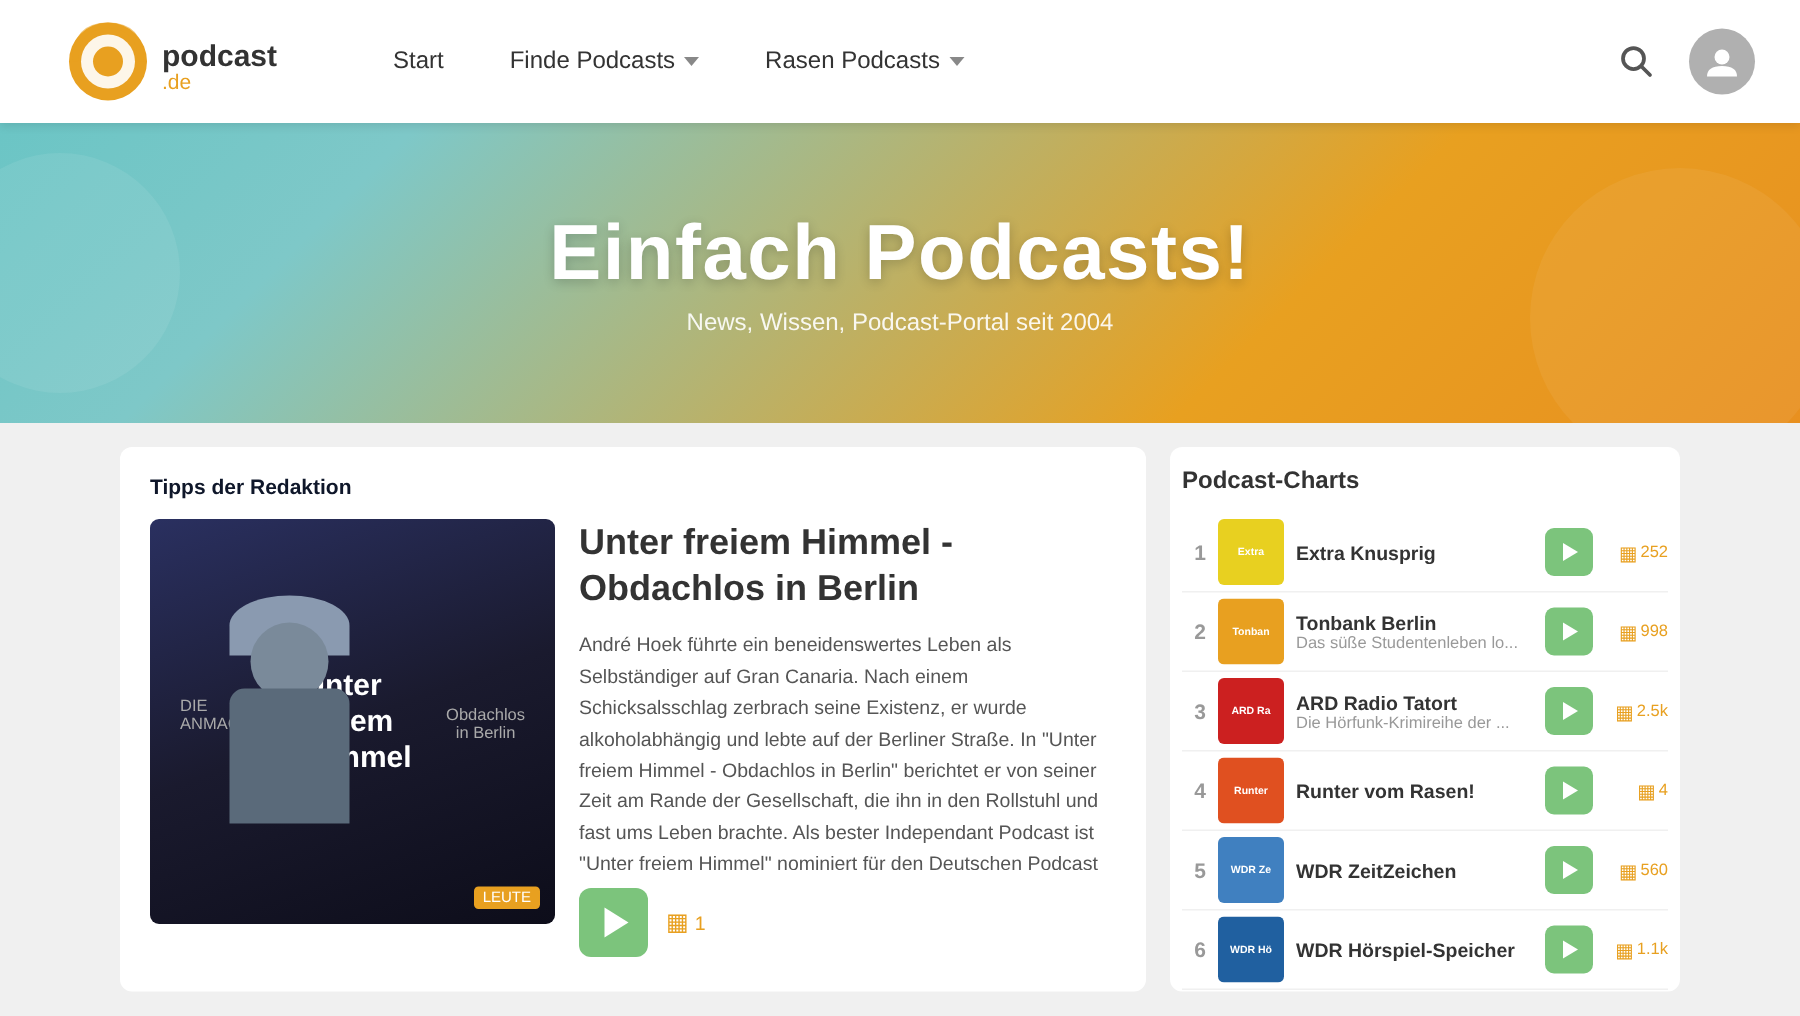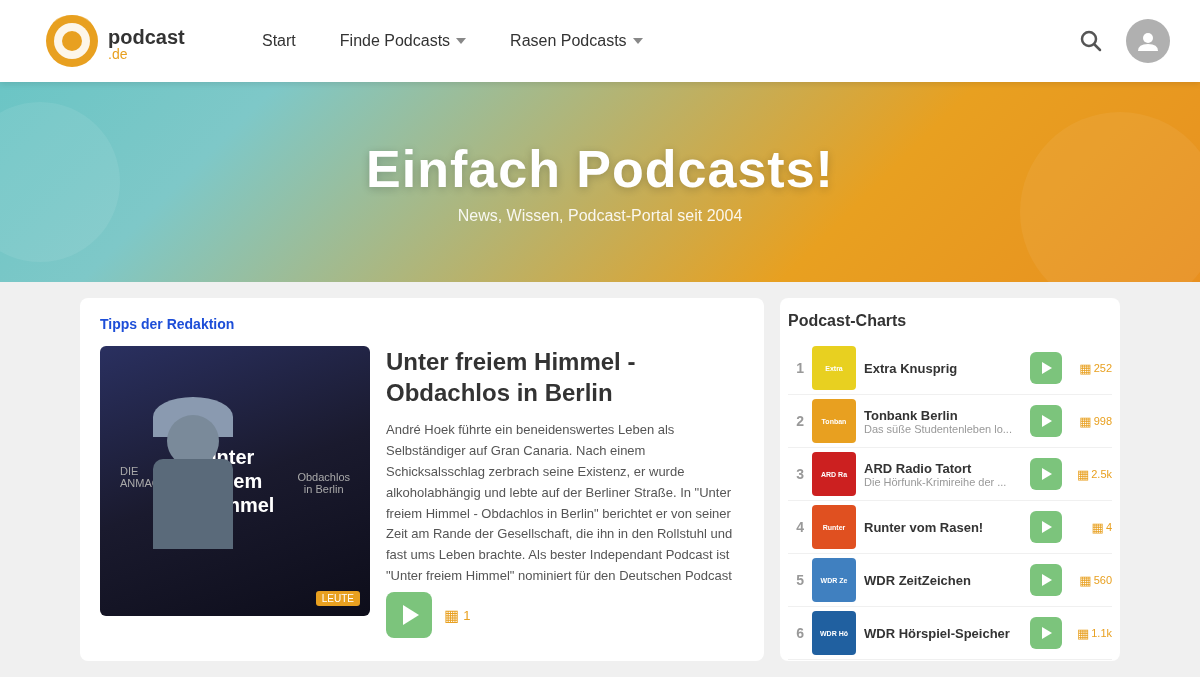--- a/index.html
+++ b/index.html
@@ -119,21 +119,21 @@
     .left-panel {
       background: #fff;
       border-radius: 8px;
       flex: 1;
       padding: 18px 20px;
       overflow: hidden;
     }
     .panel-title {
       font-size: 14px;
       font-weight: bold;
-      color: #1d4ed8;
+      color: #0f172a;
       margin-bottom: 14px;
     }
     .podcast-content {
       display: flex;
       gap: 16px;
       height: calc(100% - 30px);
     }
     .podcast-cover {
       width: 270px;
       min-width: 270px;

